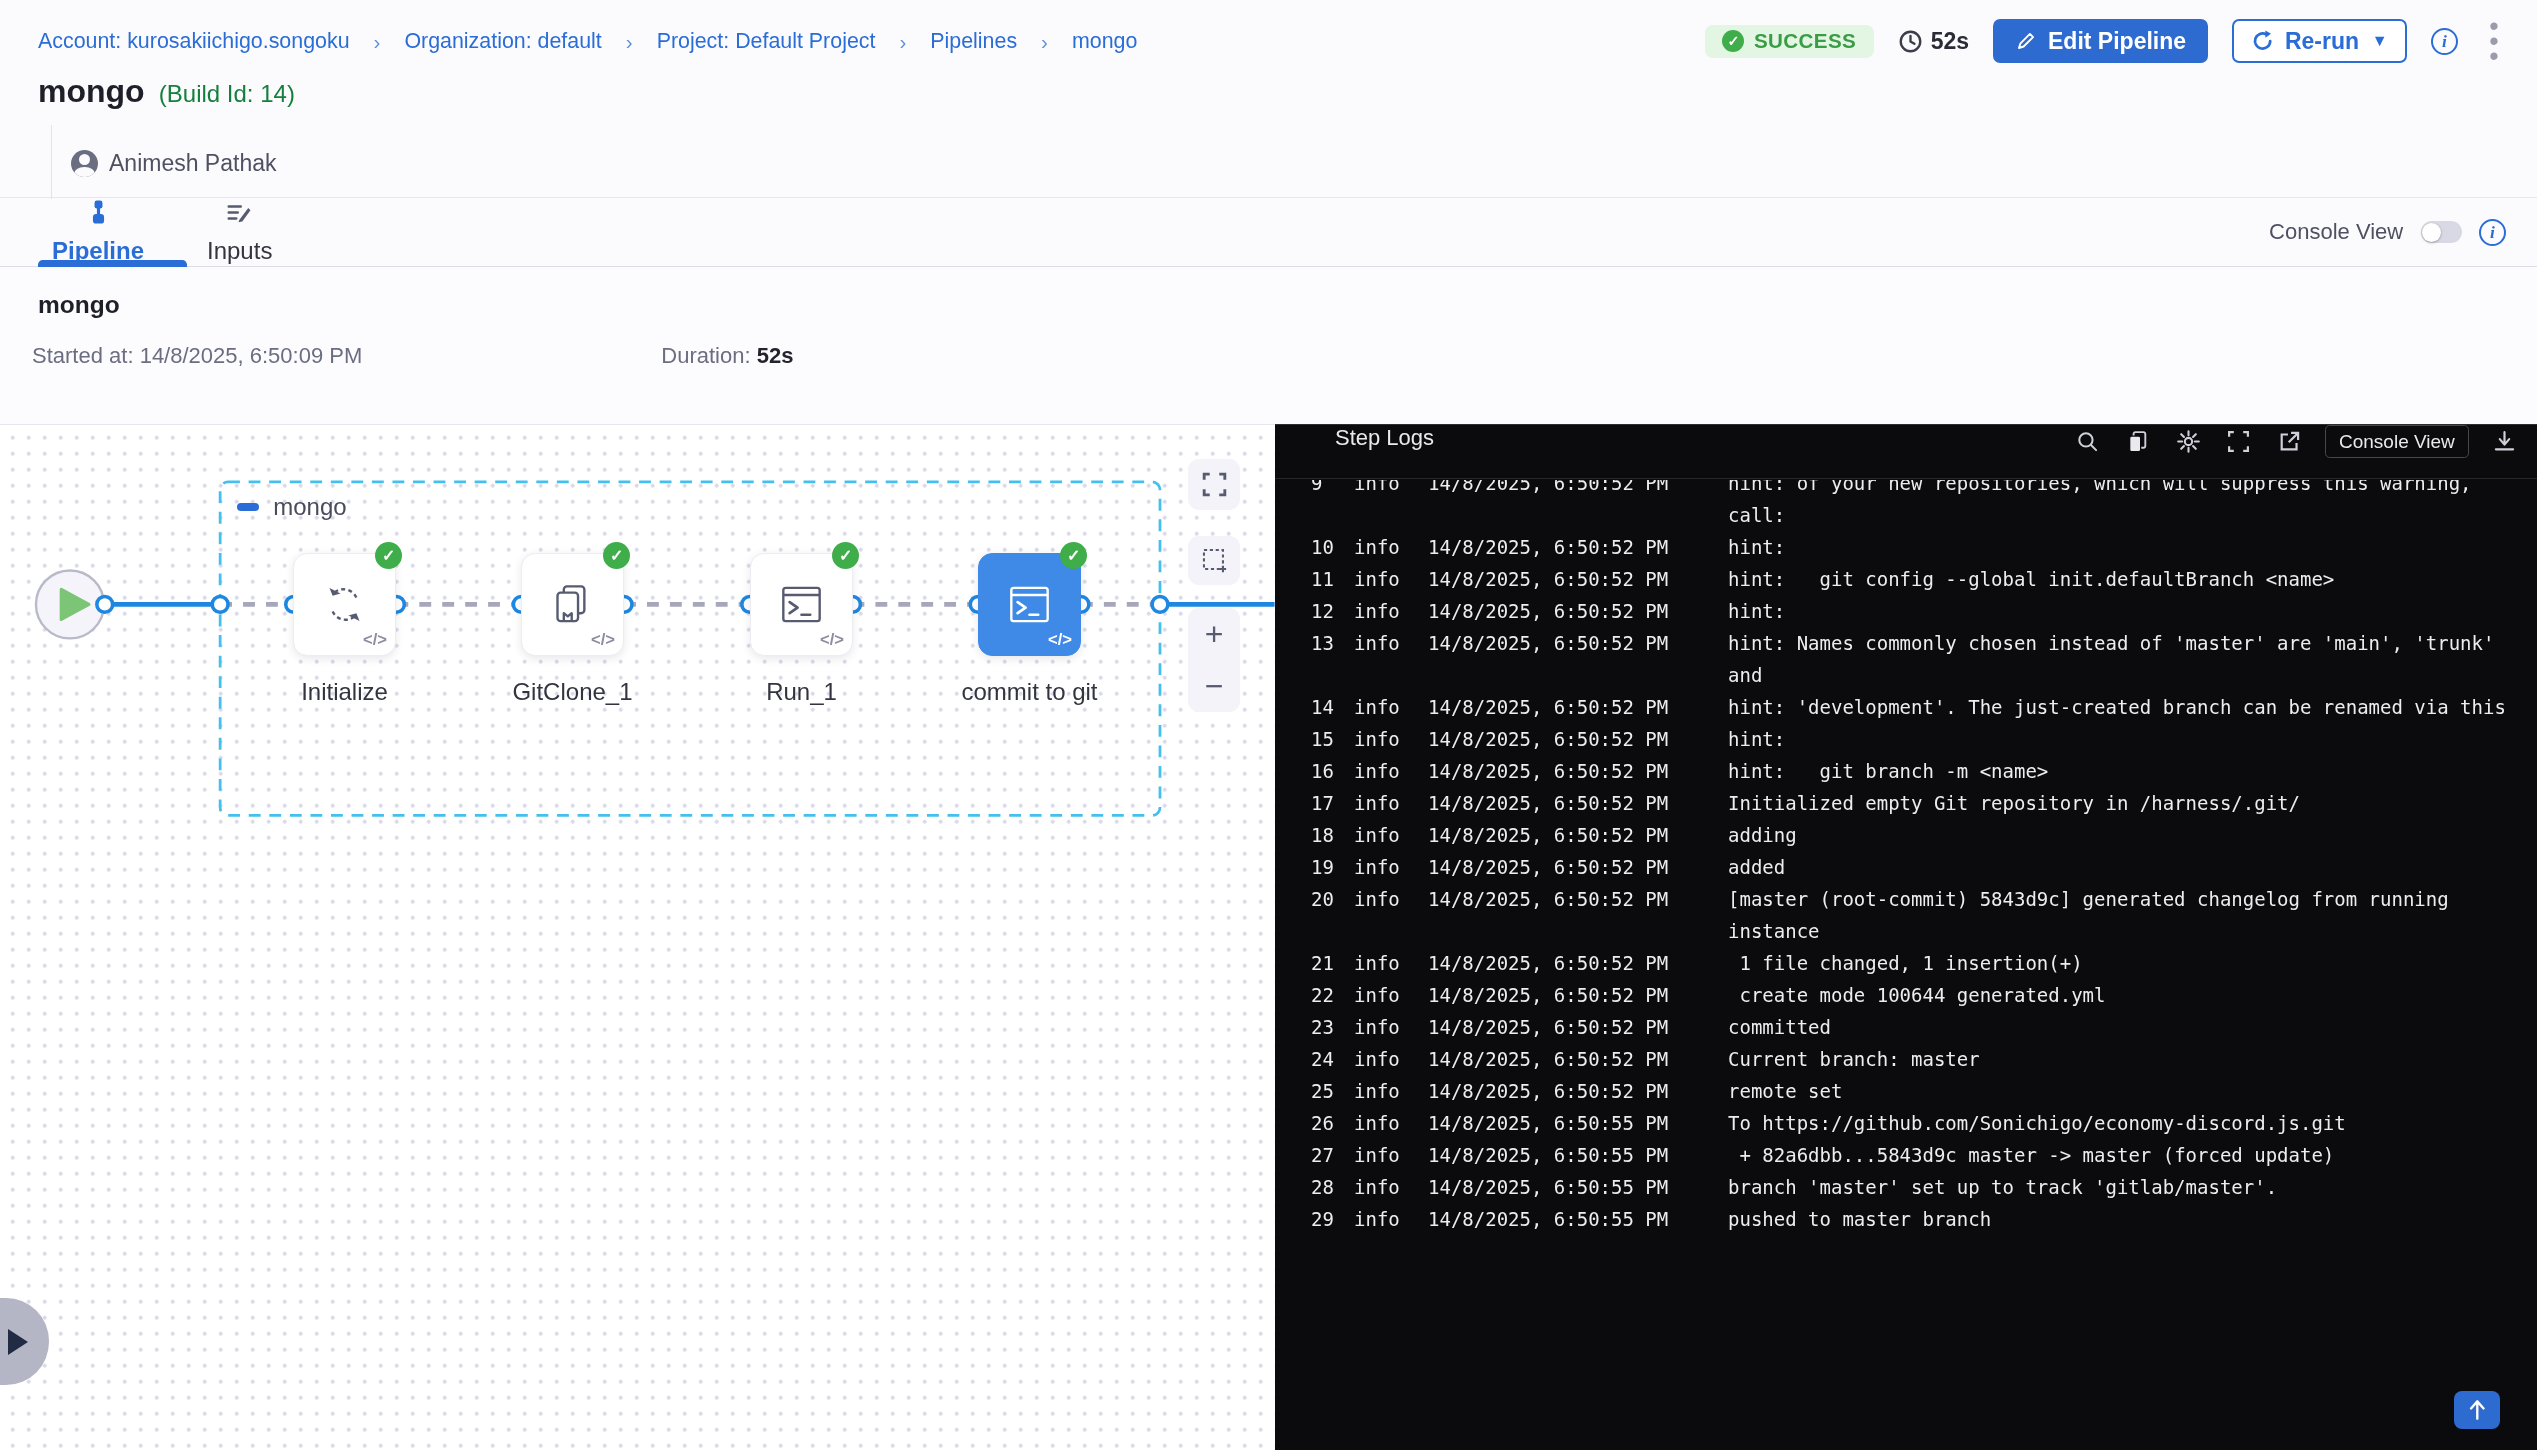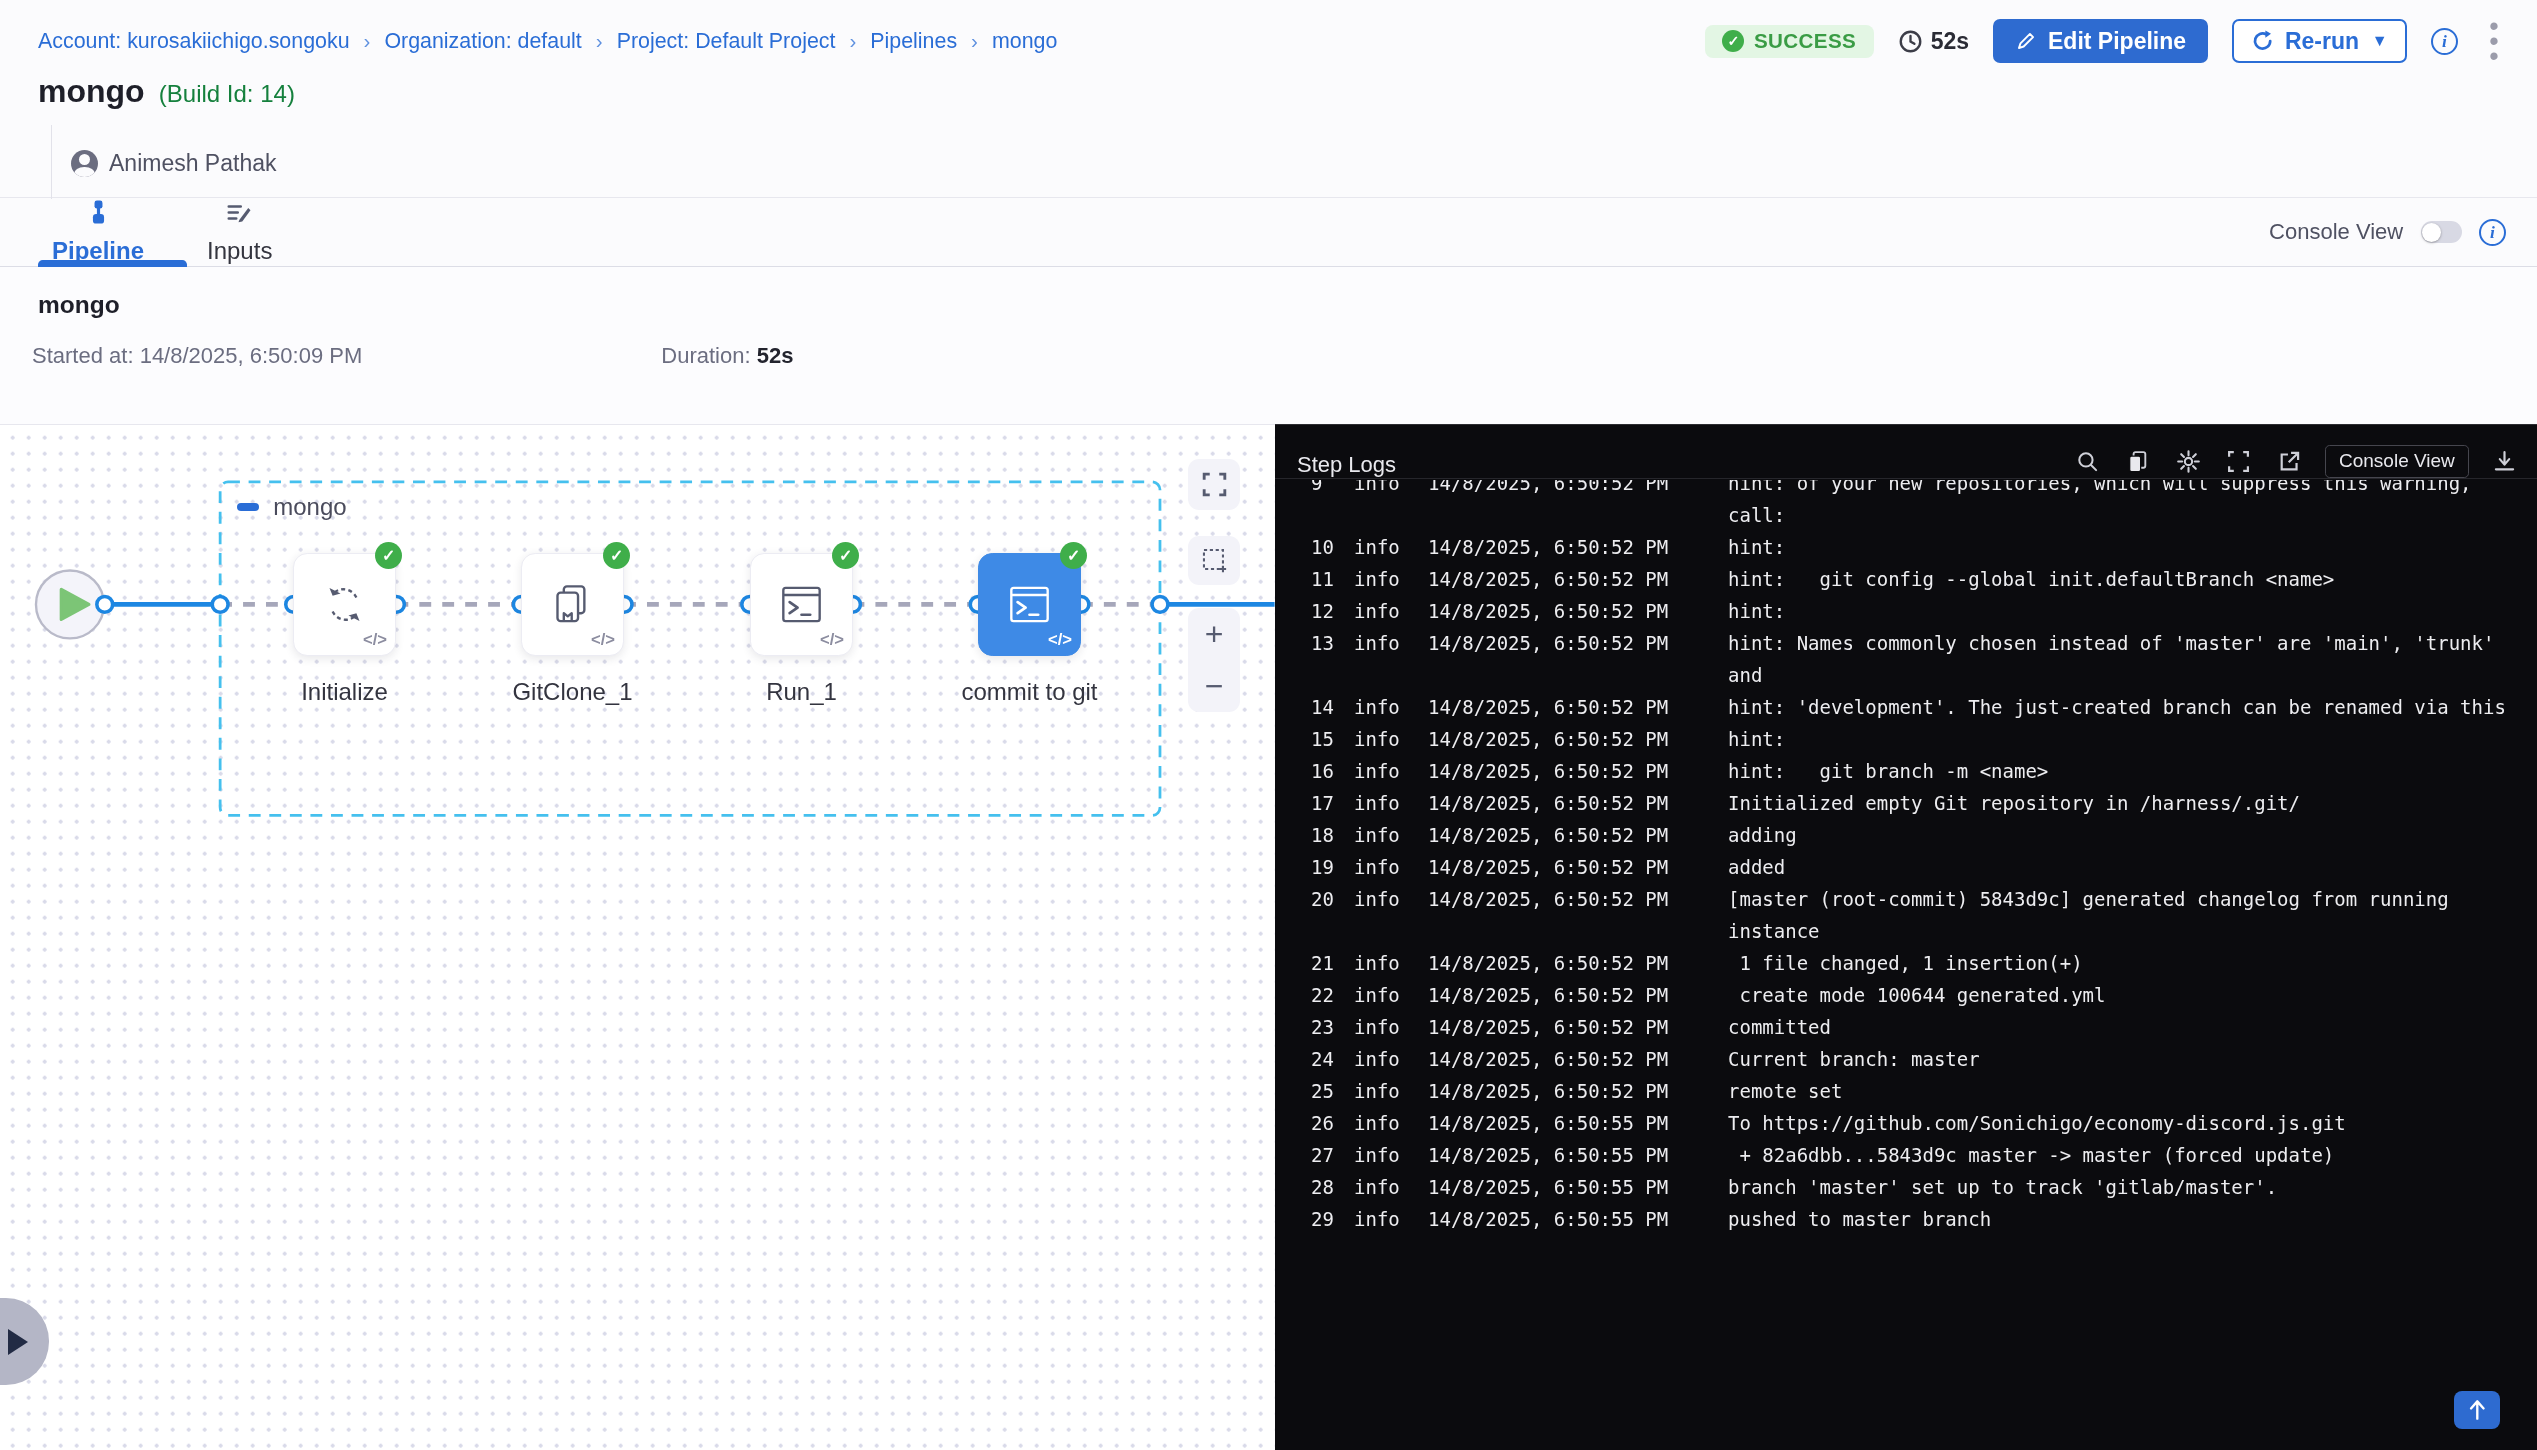--- a/index.html
+++ b/index.html
@@ -2,21 +2,21 @@
 <html style="font-size:12.7px"><head>
 <meta charset="utf-8">
 <style>
   * { margin:0; padding:0; box-sizing:border-box; }
   html,body { width:2538px; height:1450px; overflow:hidden; background:#fbfbfd;
               font-family:"Liberation Sans", sans-serif; }
   .page { position:relative; width:2538px; height:1450px; }
 
   
   .topbar { position:absolute; left:0; top:0; width:2538px; height:198px; background:#fbfbfd; border-bottom:1.6px solid #e7e7ee; }
-  .breadcrumb { position:absolute; left:38px; top:28.5px; display:flex; align-items:flex-start; gap:14px;
+  .breadcrumb { position:absolute; left:38px; top:28.5px; display:flex; align-items:flex-end; gap:24px;
                 font-size:21.4px; color:#2a6dd6; }
   .crumb { cursor:pointer; }
   .crumb-sep { color:#2a6dd6; opacity:.75; font-size:20.6px; }
   .actions { position:absolute; right:32px; top:19px; display:flex; align-items:center; gap:24px; }
   .status-badge { display:flex; align-items:center; gap:9.5px; background:#e3f6e4; border-radius:8px;
                   padding:6.3px 17.4px; height:33px; }
   .status-badge .txt { color:#3a9c45; font-weight:bold; font-size:20.6px; letter-spacing:0.4px; }
   .check-circle { width:22px; height:22px; border-radius:50%; background:#3fae4a; color:#fff;
                   display:flex; align-items:center; justify-content:center; font-size:14.2px; font-weight:bold; }
   .dur { display:flex; align-items:center; gap:8px; font-size:23px; color:#2a2b35; font-weight:bold; }
@@ -92,21 +92,21 @@
               cursor:pointer; font-weight:200; }
   .left-handle { position:absolute; left:-4.7px; top:873px; width:54px; height:87px; background:#b4b6c6;
                  border-radius:0 43px 43px 0; cursor:pointer; display:flex; align-items:center; }
   .left-handle .tri { width:0; height:0; border-left:20.6px solid #222b44; border-top:13.4px solid transparent;
                       border-bottom:13.4px solid transparent; margin-left:12.7px; }
 
   
   .logpanel { position:absolute; left:1275px; top:424px; width:1263px; height:1026px; background:#0b0b0e;
               border-top:1.6px solid #2c2c31; }
   .loghead { position:absolute; left:0; top:0; width:100%; height:54px; border-bottom:1.6px solid #26262b;
-             display:flex; align-items:flex-end; }
+             display:flex; align-items:flex-start;padding-left:38px; }
   .loghead-title { margin-left:22px; font-size:22px; color:#e9e9ee; }
   .loghead-actions { margin-left:auto; margin-right:19px; display:flex; align-items:center; gap:22px; }
   .icon-btn { width:28.5px; height:28.5px; display:flex; align-items:center; justify-content:center; cursor:pointer; }
   .console-view-btn { border:1.6px solid #46464e; border-radius:4.7px; color:#e9e9ee; font-size:19px;
                       padding:4.7px 12.7px; cursor:pointer; white-space:nowrap; }
   .logbody { position:absolute; left:0; top:55px; width:100%; height:971px; overflow:hidden;
              padding-left:36px; font-family:"DejaVu Sans Mono", monospace; font-size:19px; line-height:32px; color:#ededf0; }
   .log-row { display:flex; align-items:flex-start; }
   .log-row.clipped { margin-top:-12.7px; }
   .ln { width:43px; flex:none; }

